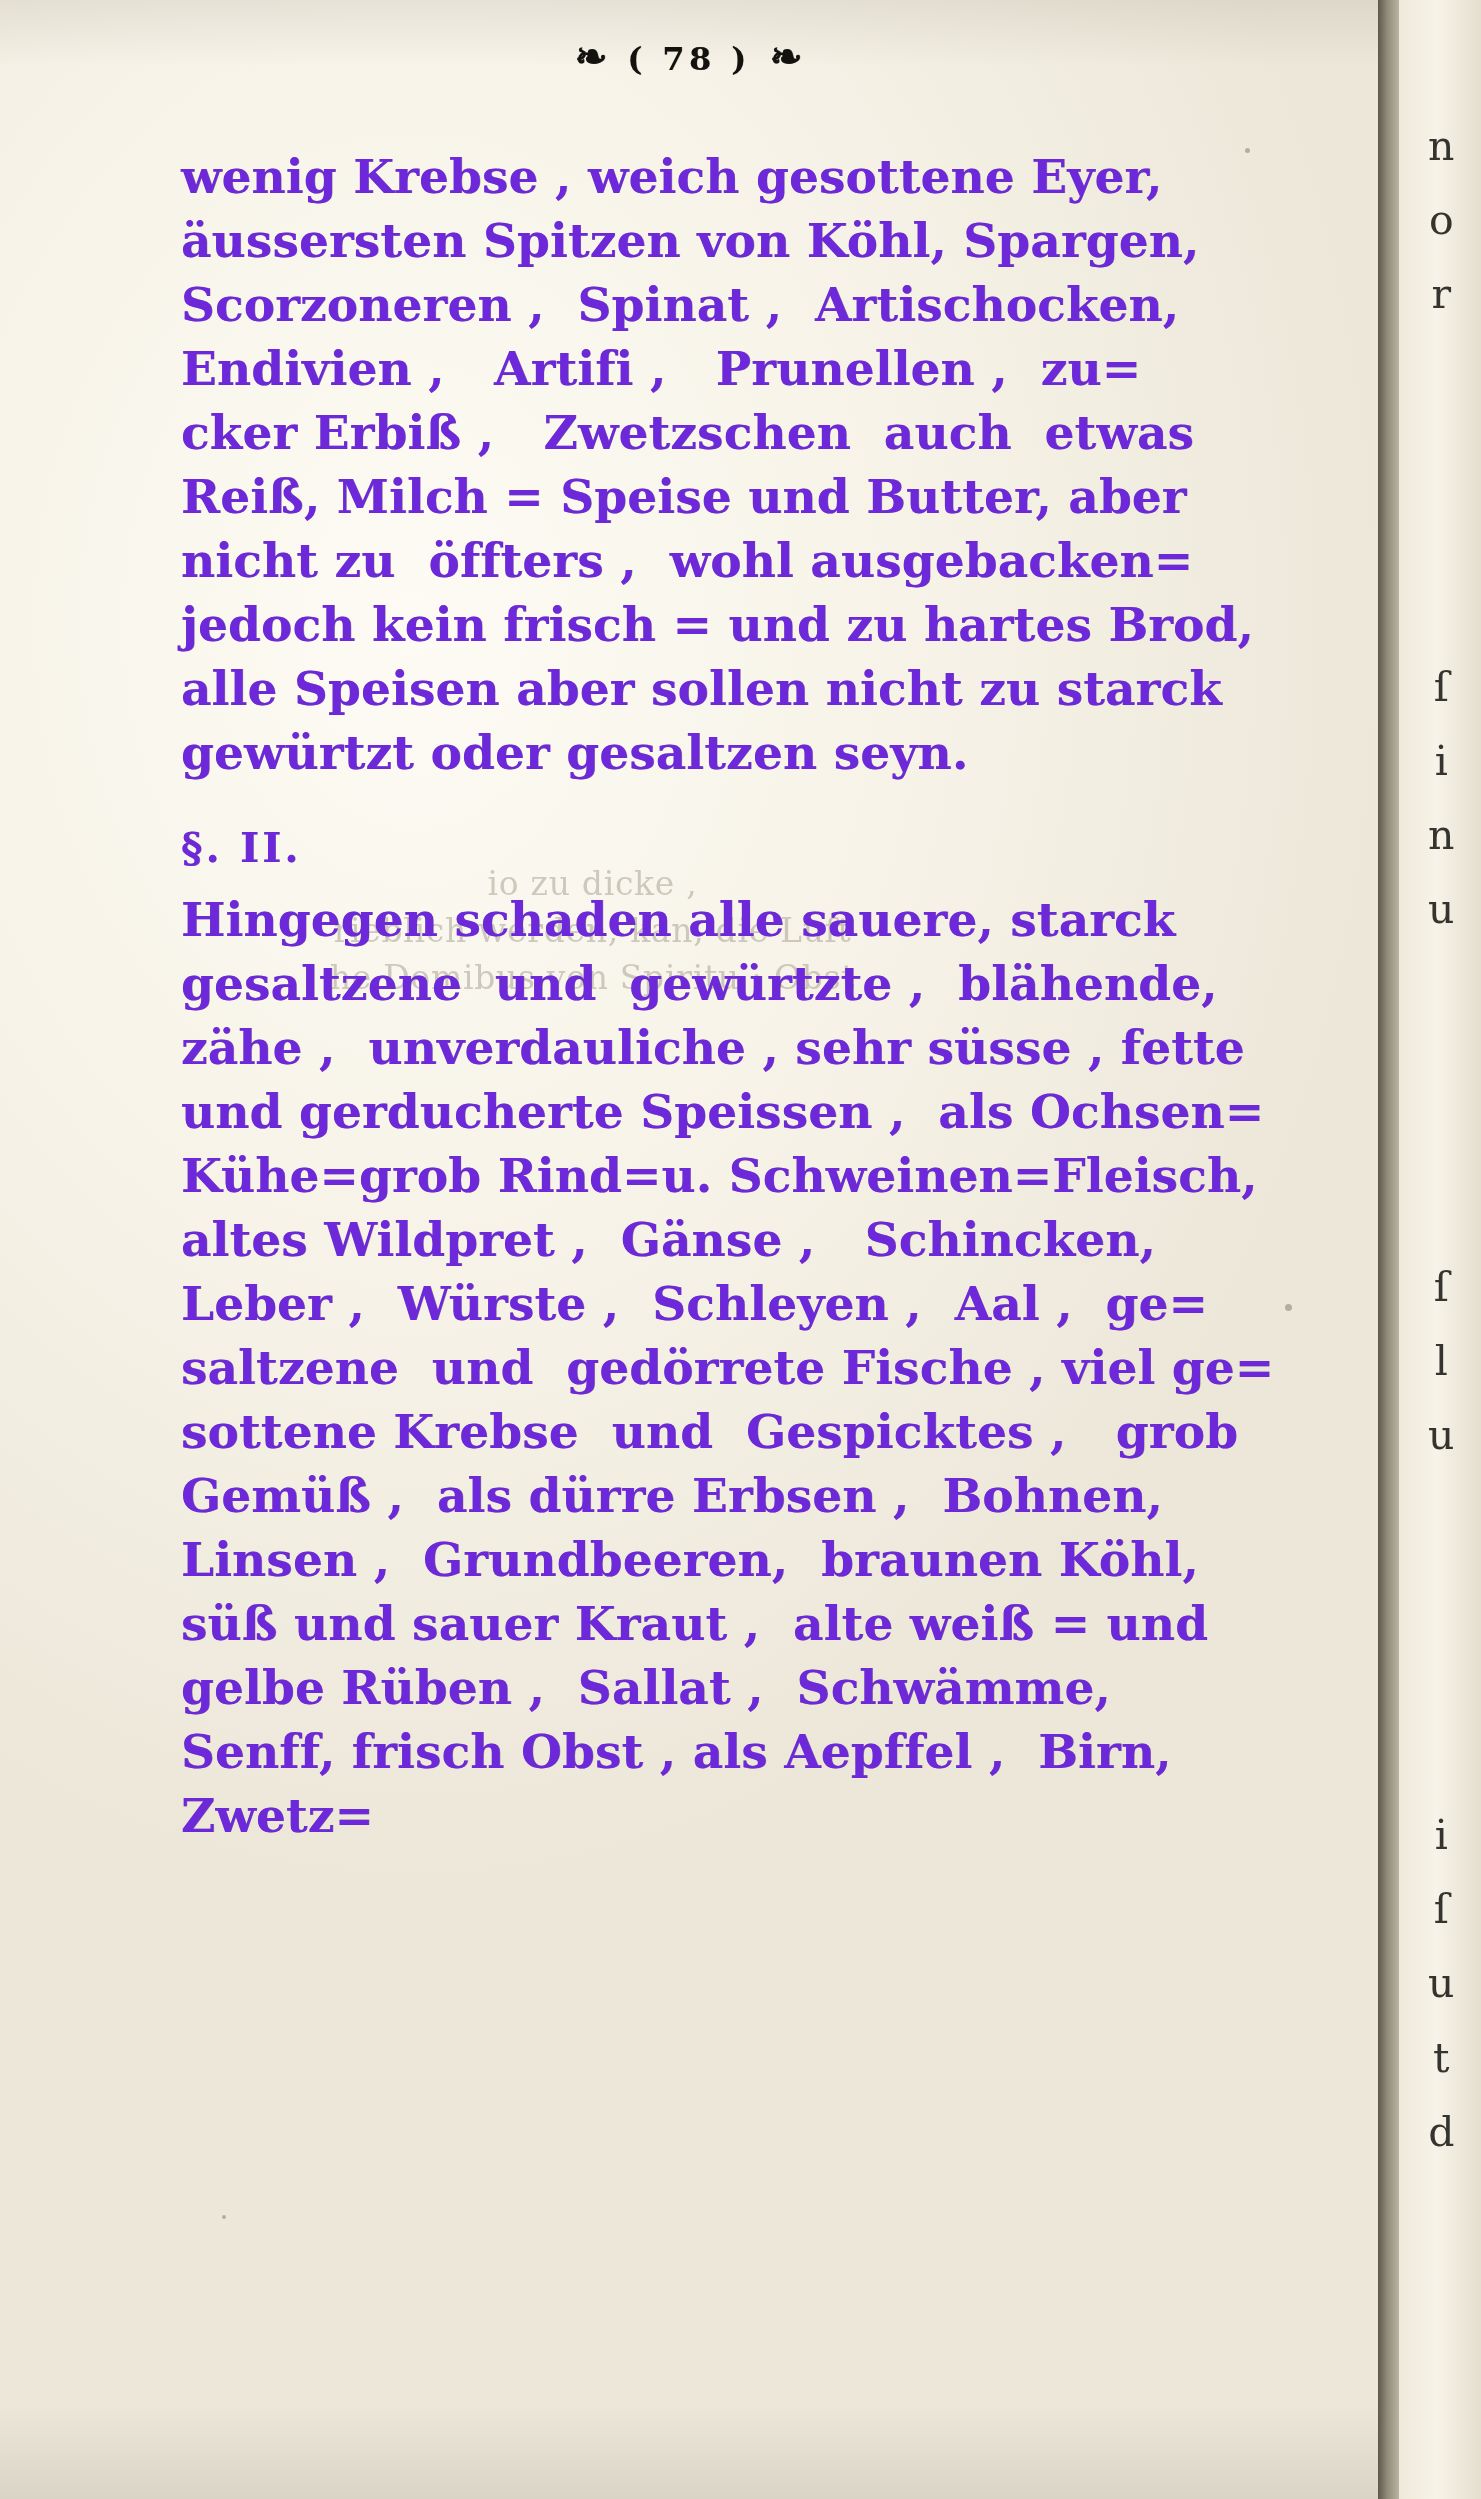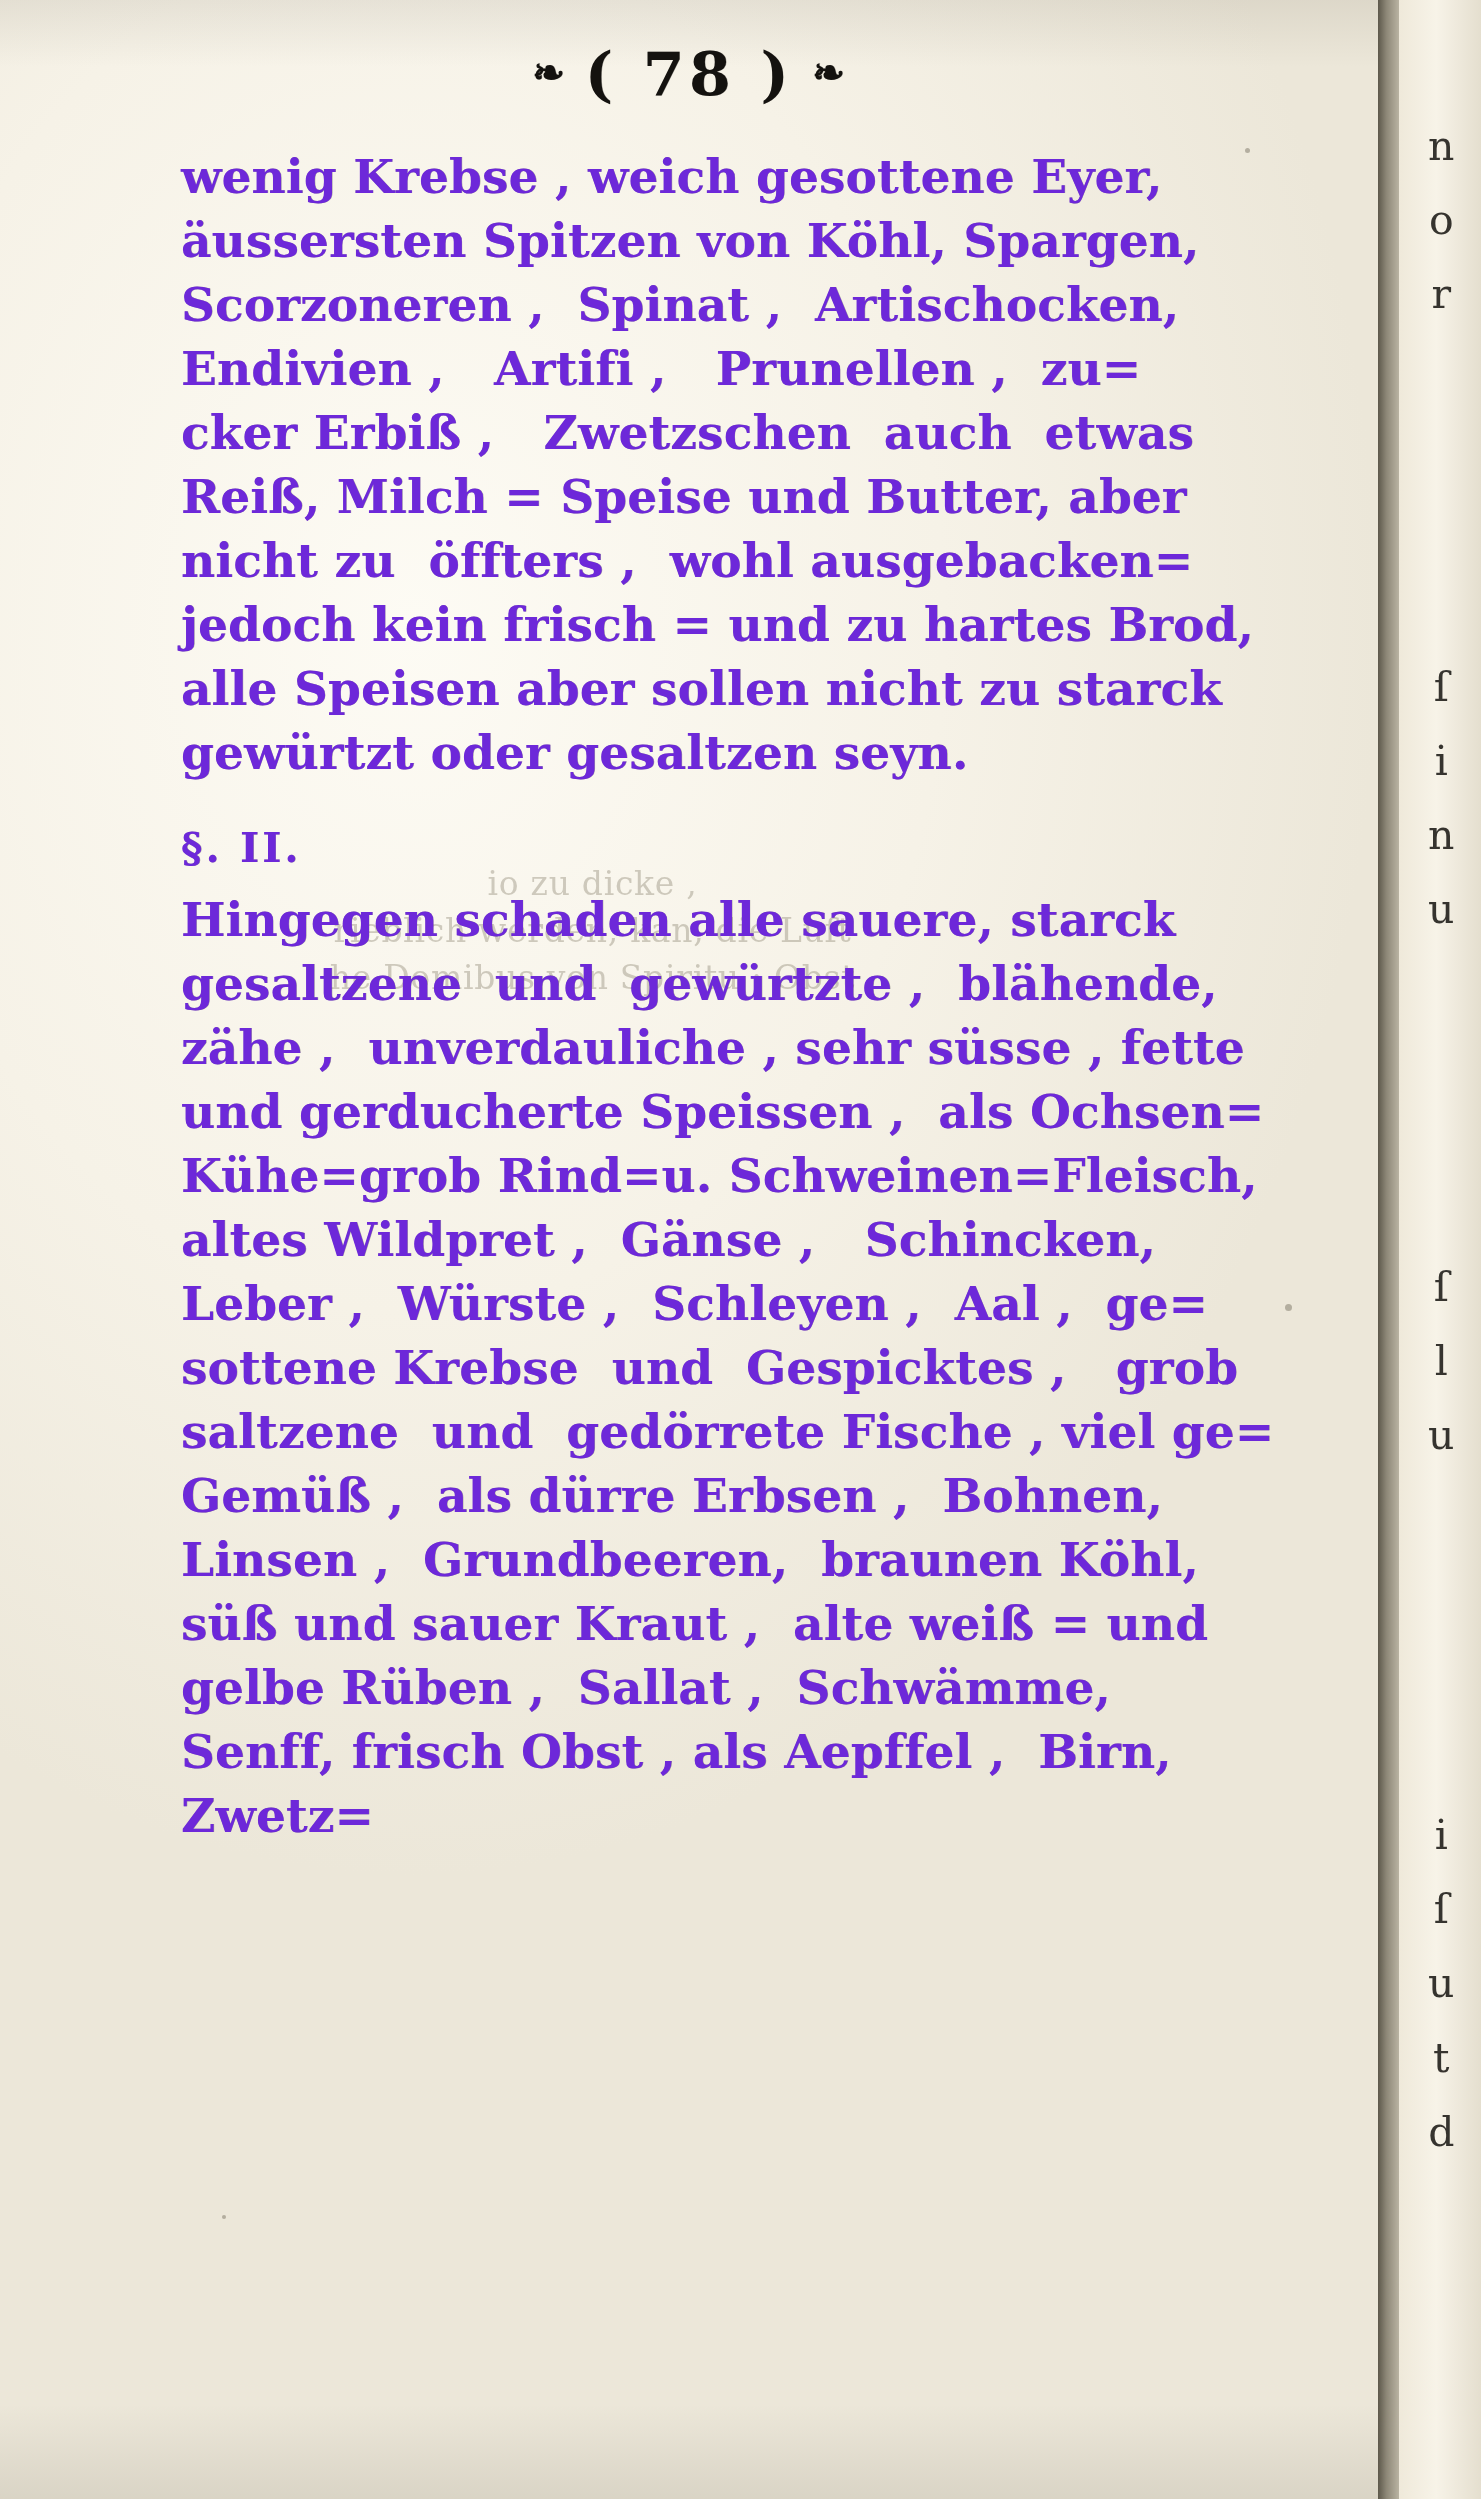--- a/index.html
+++ b/index.html
@@ -102,21 +102,21 @@
     font-size: 43px;
     letter-spacing: 0.7px;
     font-weight: 700;
   }
   .orn {
     font-size: 39px;
     line-height: 1;
     transform: translateY(-2.2px);
   }
   .pagenum-wrap {
-    font-size: 60px;
+    font-size: 32px;
     font-weight: 700;
     letter-spacing: 4.4px;
   }
 
   
   .col {
     position: absolute;
     left: 181px;
     top: 145px;
     width: 1134px;
@@ -205,22 +205,22 @@
     <div class="section-mark ink">§. II.</div>
 
     <div class="blk blk2 ink">
       <span class="ln">Hingegen schaden alle sauere, starck</span>
       <span class="ln">gesaltzene  und  gewürtzte ,  blähende,</span>
       <span class="ln">zähe ,  unverdauliche , sehr süsse , fette</span>
       <span class="ln">und gerducherte Speissen ,  als Ochsen=</span>
       <span class="ln">Kühe=grob Rind=u. Schweinen=Fleisch,</span>
       <span class="ln">altes Wildpret ,  Gänse ,   Schincken,</span>
       <span class="ln">Leber ,  Würste ,  Schleyen ,  Aal ,  ge=</span>
+      <span class="ln">saltzene  und  gedörrete Fische , viel ge=</span>
       <span class="ln">sottene Krebse  und  Gespicktes ,   grob</span>
-      <span class="ln">saltzene  und  gedörrete Fische , viel ge=</span>
       <span class="ln">Gemüß ,  als dürre Erbsen ,  Bohnen,</span>
       <span class="ln">Linsen ,  Grundbeeren,  braunen Köhl,</span>
       <span class="ln">süß und sauer Kraut ,  alte weiß = und</span>
       <span class="ln">gelbe Rüben ,  Sallat ,  Schwämme,</span>
       <span class="ln">Senff, frisch Obst , als Aepffel ,  Birn,</span>
     </div>
 
     <div class="blk tail ink">Zwetz=</div>
   </div>
 

